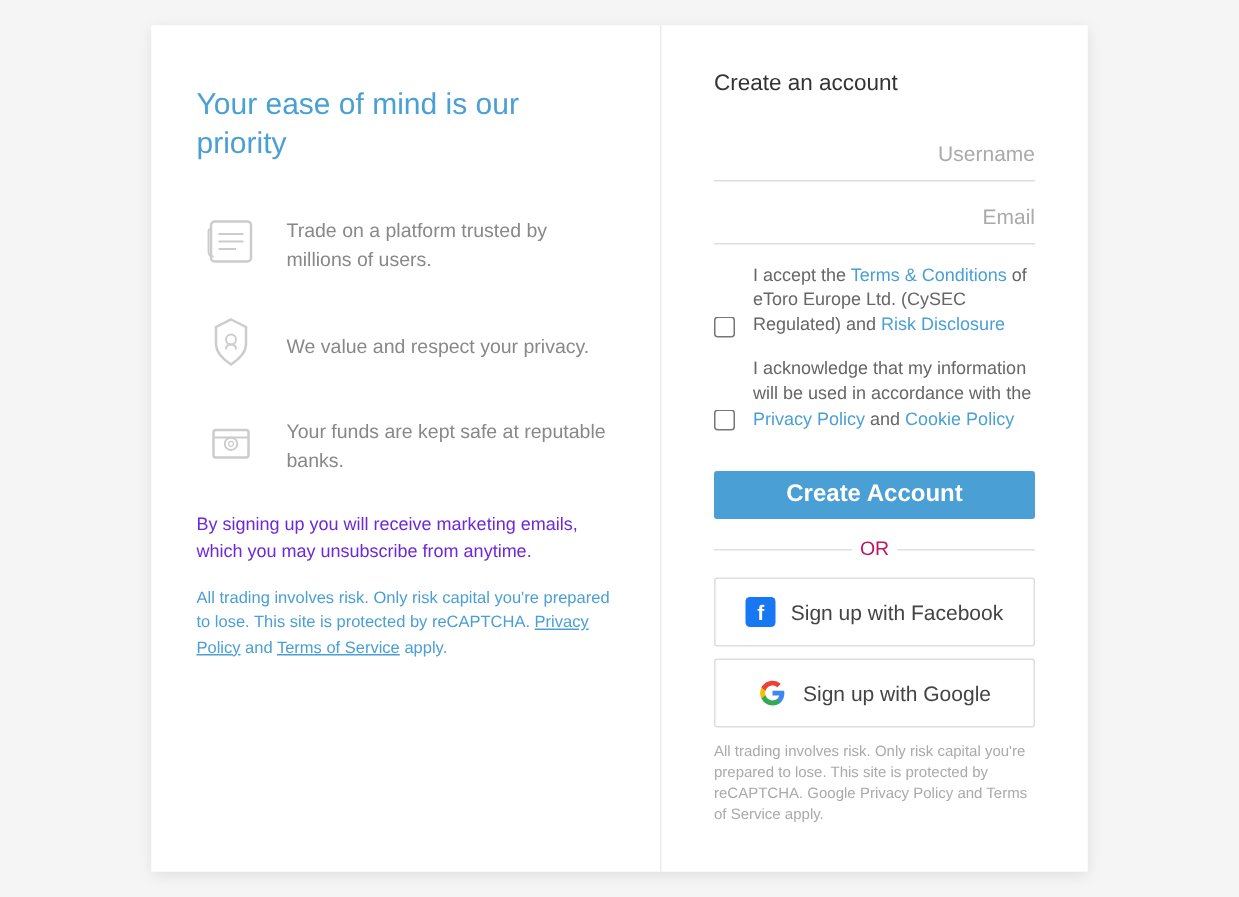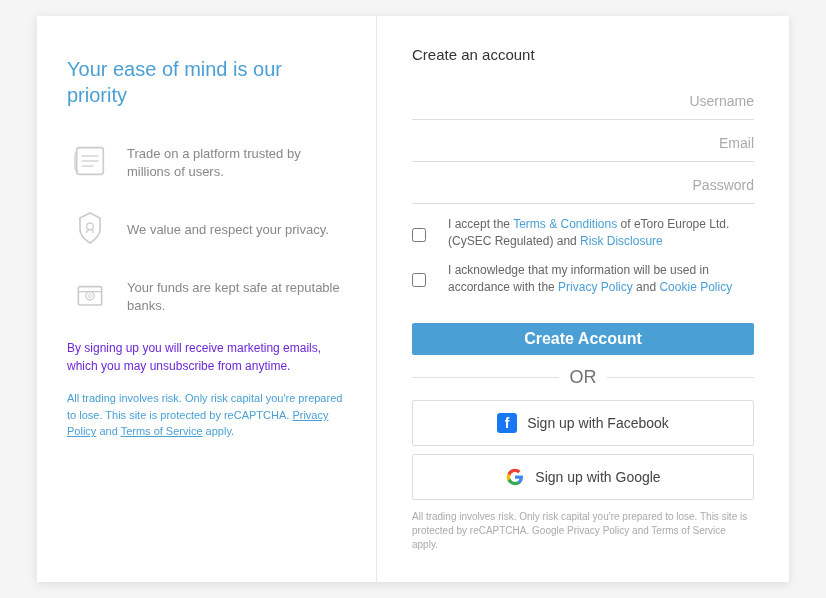--- a/index.html
+++ b/index.html
@@ -7,21 +7,21 @@
       font-family: Arial, sans-serif;
       background: #f5f5f5;
       display: flex;
       justify-content: center;
       align-items: center;
       min-height: 598px;
       width: 826px;
     }
     .container {
       display: flex;
-      width: 752px;
+      width: 624px;
       background: #fff;
       box-shadow: 0 2px 10px rgba(0,0,0,0.1);
     }
     .left-panel {
       width: 340px;
       padding: 40px 30px;
       background: #fff;
       border-right: 1px solid #e8e8e8;
     }
     .right-panel {
@@ -93,23 +93,23 @@
       color: #aaa;
       outline: none;
       background: transparent;
       text-align: right;
     }
     .form-input::placeholder {
       color: #aaa;
     }
     .checkbox-group {
       display: flex;
-      align-items: center;
+      align-items: flex-end;
       margin: 12px 0;
-      gap: 22px;
+      gap: 12px;
     }
     .checkbox-group input[type="checkbox"] {
       margin-top: 3px;
       flex-shrink: 0;
       width: 14px;
       height: 14px;
       border: 1px solid #ccc;
       cursor: pointer;
     }
     .checkbox-label {
@@ -128,22 +128,22 @@
       border: none;
       padding: 7px;
       font-size: 16px;
       font-weight: bold;
       cursor: pointer;
       margin-top: 15px;
       border-radius: 2px;
     }
     .or-divider {
       text-align: center;
-      color: #737373;
-      font-size: 18px;
+      color: #be185d;
+      font-size: 13px;
       margin: 12px 0;
       position: relative;
     }
     .or-divider::before,
     .or-divider::after {
       content: '';
       position: absolute;
       top: 50%;
       width: 43%;
       height: 1px;
@@ -258,23 +258,20 @@
     <h2>Create an account</h2>
 
     <div class="form-group">
       <input type="text" class="form-input" placeholder="Username" style="">
     </div>
 
     <div class="form-group">
       <input type="email" class="form-input" placeholder="Email" style="">
     </div>
 
-    <div class="form-group">
-      <input type="password" class="form-input" placeholder="Password" style="">
-    </div>
 
     <div class="checkbox-group">
       <input type="checkbox" style="">
       <label class="checkbox-label">
         <span>I accept the </span><a href="#">Terms &amp; Conditions</a><span> of eToro Europe Ltd. (CySEC Regulated) and </span><a href="#">Risk Disclosure</a>
       </label>
     </div>
 
     <div class="checkbox-group">
       <input type="checkbox" style="">

